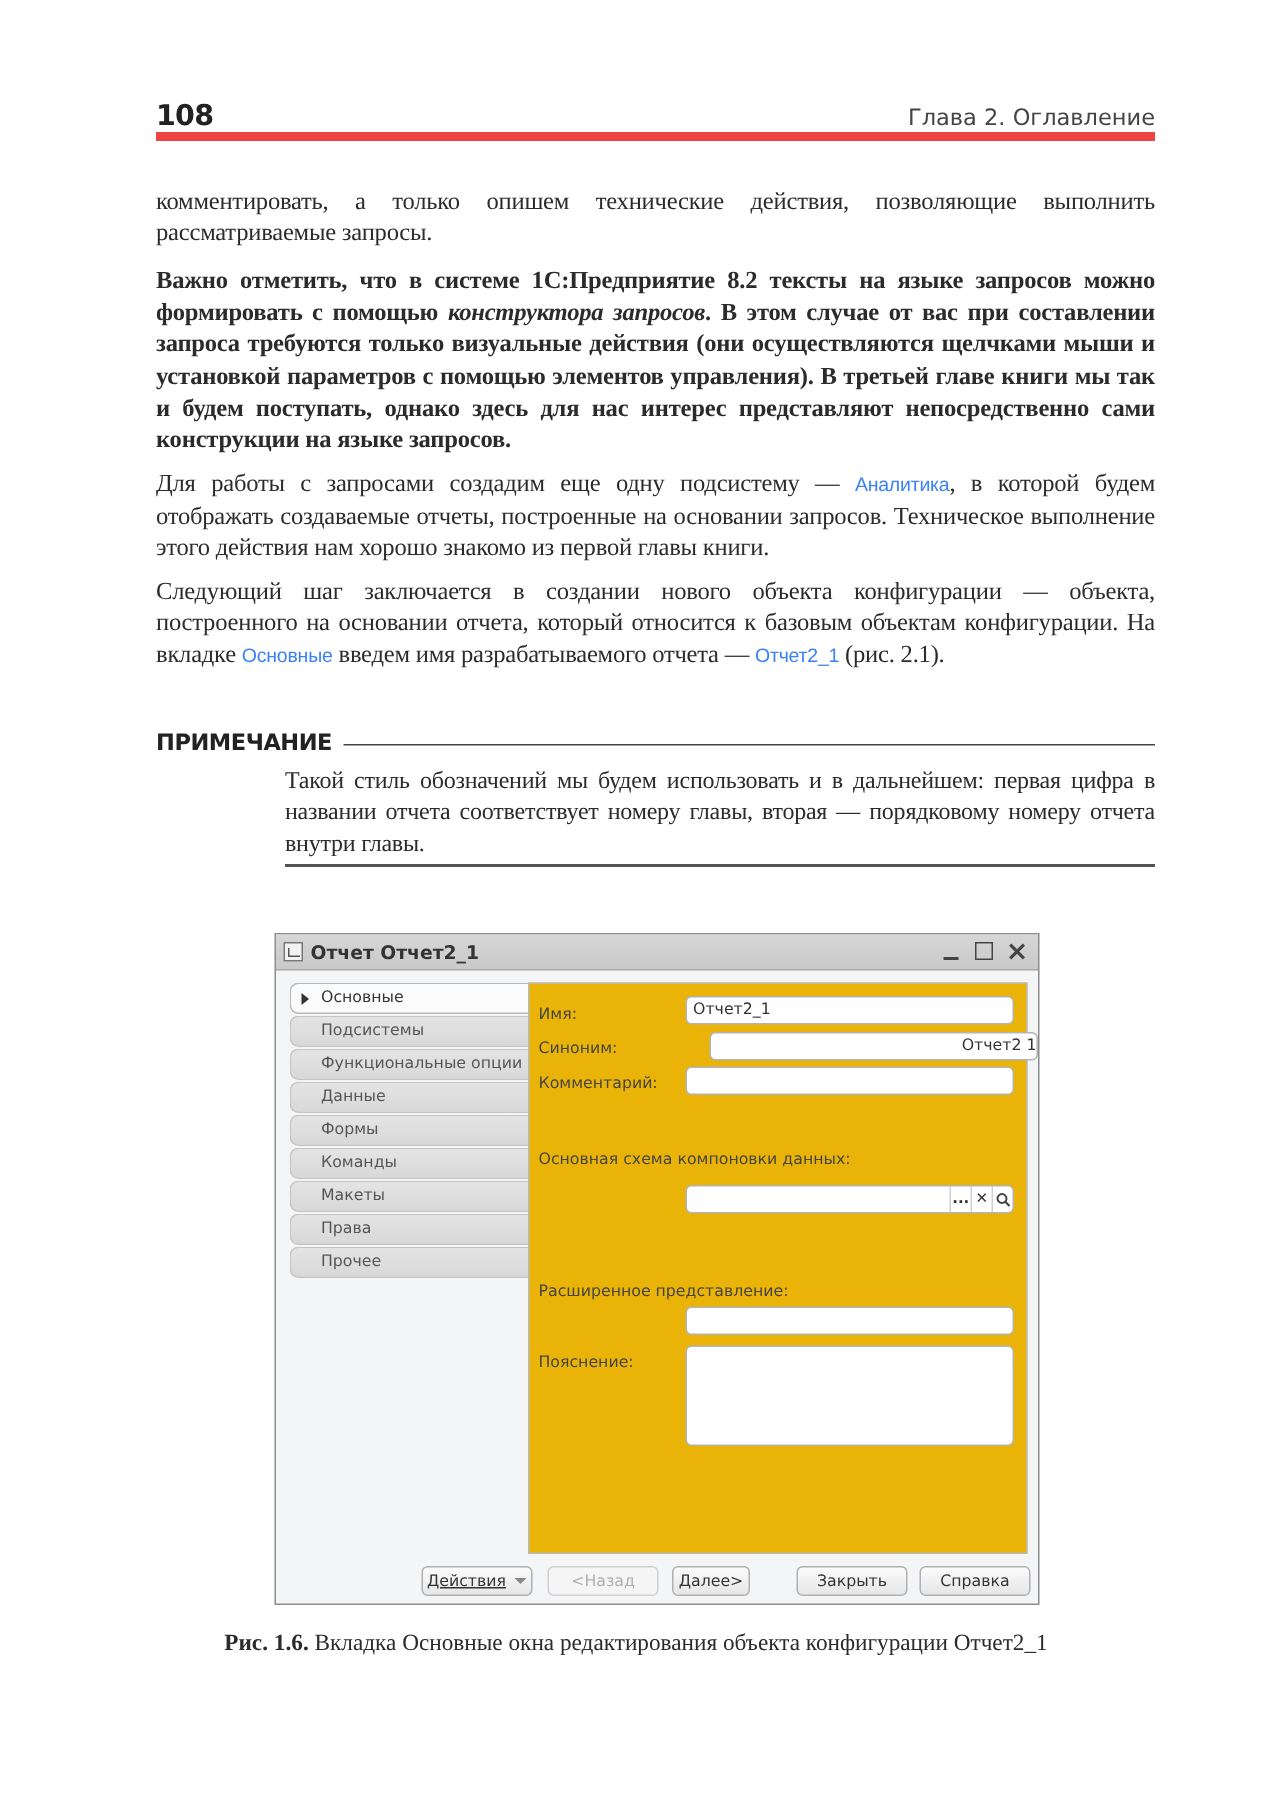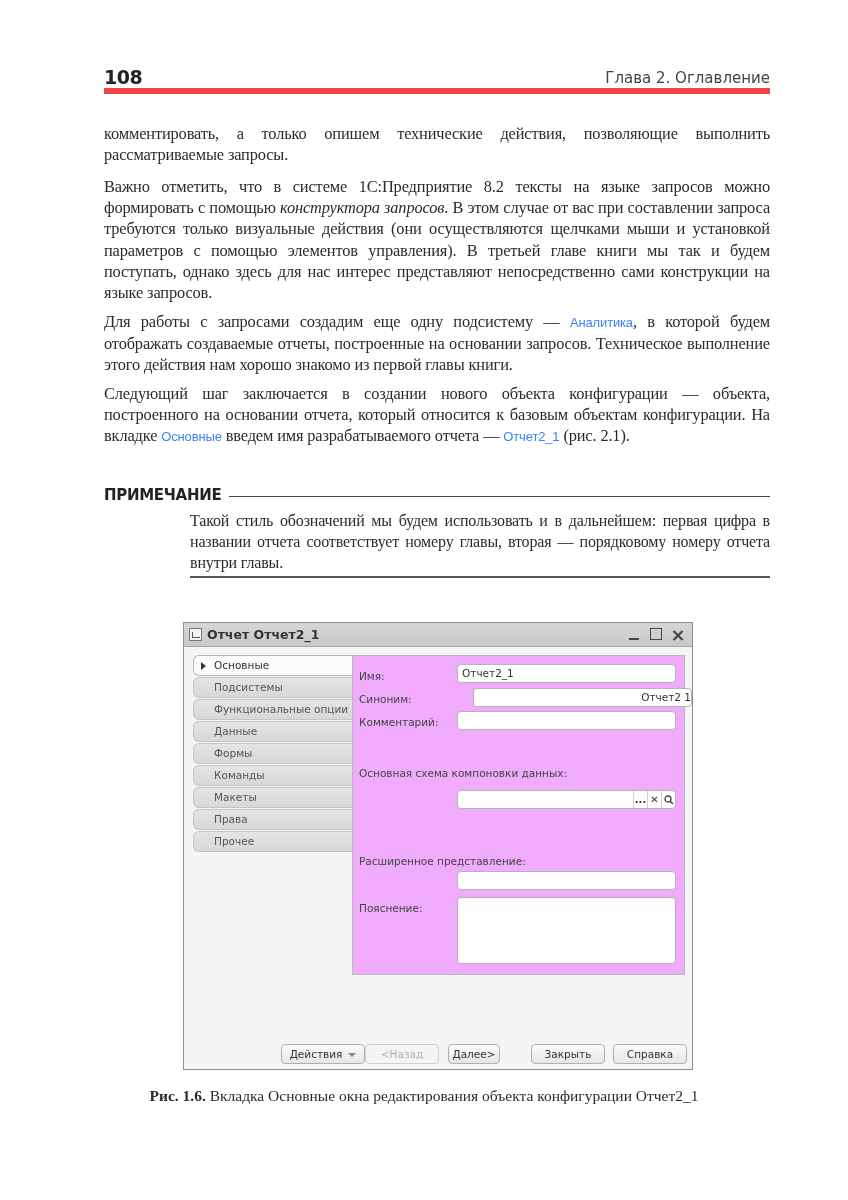--- a/index.html
+++ b/index.html
@@ -5,21 +5,21 @@
     * { box-sizing: border-box; margin: 0; padding: 0; }
     html, body { width: 848px; height: 1200px; background: #ffffff; overflow: hidden; }
     body { position: relative; font-family: "Liberation Serif", serif; color: #2a2a2a; }
 
     .page-header { position: absolute; left: 104px; top: 66px; width: 666px; height: 28px; border-bottom: 6px solid #ef4444; }
     .page-number { position: absolute; left: 0; top: 0; font-family: "DejaVu Sans", sans-serif; font-weight: bold; font-size: 19px; color: #222; letter-spacing: -0.5px; }
     .running-head { position: absolute; right: 0; top: 3px; font-family: "DejaVu Sans", sans-serif; font-size: 15px; color: #444; }
 
     .body-text { position: absolute; left: 104px; width: 666px; font-size: 16.4px; line-height: 21.2px; text-align: justify; color: #2b2b2b; letter-spacing: -0.15px; }
     .p1 { top: 123px; }
-    .p2 { top: 176px; }
+    .p2 { top: 176px; font-weight: bold; }
     .p3 { top: 311px; }
     .p4 { top: 383px; }
     .mono-ui { font-family: Liberation Sans, sans-serif; font-size: 13px; color: #3b82f6; }
     em { font-style: italic; }
 
     .note-head { position: absolute; left: 104px; top: 486px; width: 666px; height: 20px; }
     .note-title { position: absolute; left: 0; top: 0; font-family: "DejaVu Sans", sans-serif; font-weight: bold; font-size: 15px; color: #222; background: #fff; padding-right: 8px; letter-spacing: -0.3px; }
     .note-rule { position: absolute; left: 0; right: 0; top: 10px; border-top: 1px solid #444; }
     .note-body { position: absolute; left: 190px; top: 510px; width: 580px; font-size: 16px; line-height: 21px; text-align: justify; color: #2b2b2b; letter-spacing: -0.15px; }
     .note-bottom { position: absolute; left: 190px; top: 576px; width: 580px; border-top: 2px solid #555; }
@@ -33,21 +33,21 @@
     .win-ctrls { position: absolute; right: 6px; top: 2px; display: flex; gap: 6px; font-family: "DejaVu Sans", sans-serif; font-size: 16px; color: #444; }
     .win-ctrl { width: 16px; height: 18px; display: flex; align-items: center; justify-content: center; cursor: pointer; }
     .min-glyph { width: 10px; border-bottom: 2px solid #444; margin-top: 10px; }
     .max-glyph { width: 12px; height: 12px; border: 1.5px solid #444; }
 
     .tabs { position: absolute; left: 9px; top: 32px; width: 160px; }
     .tab { position: relative; height: 21px; margin-bottom: 1px; background: linear-gradient(#e4e4e4, #d8d8d8); border: 1px solid #c4c4c4; border-right: none; border-radius: 6px 0 0 6px; font-family: "DejaVu Sans", sans-serif; font-size: 10.5px; color: #555; padding: 3px 0 0 20px; cursor: pointer; }
     .tab.active { background: #fbfbfb; border-color: #b8b8b8; padding-left: 20px; color: #333; width: 170px; border-right: none; }
     .tab-arrow { position: absolute; left: 7px; top: 6px; width: 0; height: 0; border-left: 5px solid #333; border-top: 4px solid transparent; border-bottom: 4px solid transparent; }
 
-    .panel { position: absolute; left: 168px; top: 32px; width: 333px; height: 320px; background: #f0abfc; border: 1px solid #b9b9b9; }
+    .panel { position: absolute; left: 168px; top: 32px; width: 333px; height: 381px; background: #eab308; border: 1px solid #b9b9b9; }
     .lbl { position: absolute; font-family: "DejaVu Sans", sans-serif; font-size: 10.5px; color: #444; }
     .fld { position: absolute; height: 19px; background: #fff; border: 1px solid #b4b4b4; border-radius: 4px; font-family: "DejaVu Sans", sans-serif; font-size: 10.5px; color: #333; padding: 2px 0 0 4px; }
     .fld-btns { position: absolute; right: 0; top: 0; height: 17px; display: flex; }
     .fld-btn { width: 14px; height: 17px; border-left: 1px solid #d0d0d0; font-size: 10px; color: #333; display: flex; align-items: center; justify-content: center; cursor: pointer; font-weight: bold; }
     .btn { position: absolute; height: 20px; background: linear-gradient(#fbfbfb, #e6e6e6); border: 1px solid #b0b0b0; border-radius: 4px; font-family: "DejaVu Sans", sans-serif; font-size: 10.5px; color: #333; text-align: center; padding-top: 3px; cursor: pointer; }
     .btn.disabled { color: #b0b0b0; border-color: #d0d0d0; background: #f5f5f5; }
     .dd-arrow { display: inline-block; width: 0; height: 0; border-top: 4px solid #888; border-left: 4px solid transparent; border-right: 4px solid transparent; margin-left: 6px; vertical-align: middle; }
 
     .caption { position: absolute; left: 0; width: 848px; top: 1087px; text-align: center; font-size: 15.5px; color: #2b2b2b; }
     .caption b { font-weight: bold; }
@@ -133,20 +133,20 @@
       </div>
     </div>
 
     <span class="lbl" style="left:6px;top:199px;">Расширенное представление:</span>
     <div class="fld" style="left:104px;top:215px;width:219px;"></div>
 
     <span class="lbl" style="left:6px;top:246px;">Пояснение:</span>
     <div class="fld" style="left:104px;top:241px;width:219px;height:67px;"></div>
   </div>
 
-  <div class="btn" style="left:97px;top:421px;width:84px;"><span>Действия</span><span class="dd-arrow"></span></div>
+  <div class="btn" style="left:97px;top:421px;width:74px;text-decoration:underline;"><span>Действия</span><span class="dd-arrow"></span></div>
   <div class="btn disabled" style="left:181px;top:421px;width:74px;">&lt;Назад</div>
   <div class="btn" style="left:264px;top:421px;width:52px;">Далее&gt;</div>
   <div class="btn" style="left:347px;top:421px;width:74px;">Закрыть</div>
   <div class="btn" style="left:429px;top:421px;width:74px;">Справка</div>
 </div>
 
 <p class="caption"><b>Рис. 1.6.</b><span> Вкладка Основные окна редактирования объекта конфигурации Отчет2_1</span></p>
 
 </body></html>

